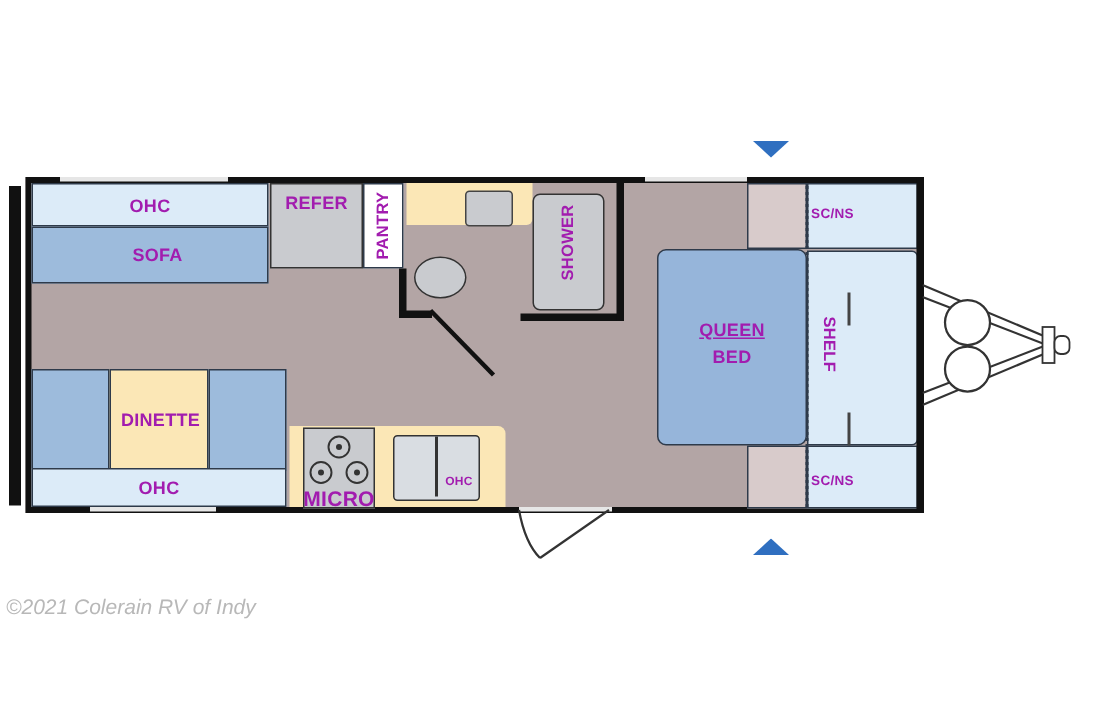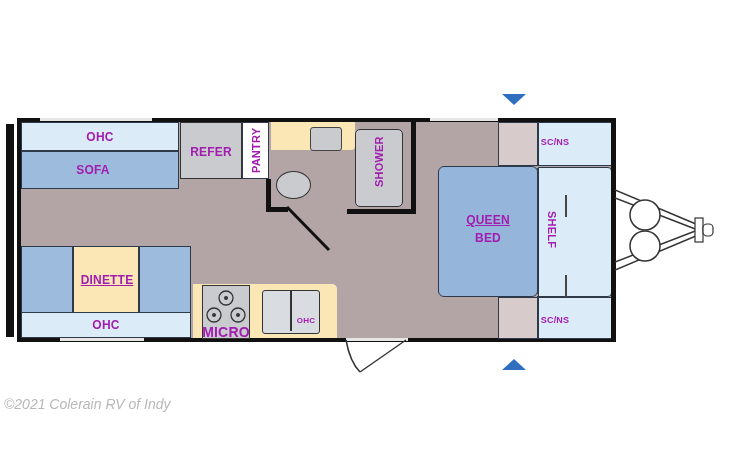--- a/index.html
+++ b/index.html
@@ -34,24 +34,24 @@
   <div class="abs floor" style="left:17px;top:118px;width:599px;height:224px;border:4px solid #111;"></div>
 
   <div class="abs" style="left:40px;top:118px;width:112px;height:3px;background:#e6e6e6;"></div>
   <div class="abs" style="left:430px;top:118px;width:68px;height:3px;background:#e6e6e6;"></div>
 
   <div class="abs ohc edge" style="left:21px;top:122px;width:158px;height:29px;">
   </div>
   <div class="lbl" style="left:21px;top:122px;width:158px;height:29px;">OHC</div>
 
   <div class="abs sofa edge" style="left:21px;top:151px;width:158px;height:38px;"></div>
-  <div class="lbl" style="left:9px;top:151px;width:168px;height:38px;">SOFA</div>
+  <div class="lbl" style="left:21px;top:151px;width:168px;height:38px;">SOFA</div>
 
   <div class="abs appl" style="left:180px;top:122px;width:62px;height:57px;"></div>
-  <div class="lbl" style="left:180px;top:132px;width:62px;height:40px;">REFER</div>
+  <div class="lbl" style="left:180px;top:115px;width:62px;height:40px;">REFER</div>
 
   <div class="abs white edge" style="left:242px;top:122px;width:27px;height:57px;"></div>
   <div class="lbl vert" style="left:242px;top:122px;width:27px;height:57px;font-size:11px;">PANTRY</div>
 
   <div class="abs wall" style="left:266px;top:179px;width:5px;height:32px;"></div>
   <div class="abs wall" style="left:266px;top:207px;width:22px;height:5px;"></div>
   <div class="abs wall" style="left:347px;top:209px;width:68px;height:5px;"></div>
   <div class="abs wall" style="left:411px;top:122px;width:5px;height:92px;"></div>
 
   <div class="abs counter" style="left:271px;top:122px;width:84px;height:28px;border-radius:0 0 4px 0;"></div>
@@ -94,21 +94,21 @@
     <line x1="0" y1="90" x2="88" y2="53" stroke="#333" stroke-width="1.5"></line>
     <line x1="0" y1="82" x2="88" y2="48" stroke="#333" stroke-width="1.5"></line>
     <rect x="80" y="38" width="8" height="24" fill="#fff" stroke="#333" stroke-width="1.2"></rect>
     <rect x="88" y="44" width="10" height="12" rx="4" fill="#fff" stroke="#333" stroke-width="1.2"></rect>
     <circle cx="30" cy="35" r="15" fill="#fff" stroke="#333" stroke-width="1.5"></circle>
     <circle cx="30" cy="66" r="15" fill="#fff" stroke="#333" stroke-width="1.5"></circle>
   </svg>
 
   <div class="abs sofa edge" style="left:21px;top:246px;width:52px;height:68px;"></div>
   <div class="abs counter edge" style="left:73px;top:246px;width:66px;height:68px;"></div>
-  <div class="lbl" style="left:73px;top:260px;width:68px;height:40px;text-decoration:underline;">DINETTE</div>
+  <div class="lbl" style="left:73px;top:260px;width:68px;height:40px;">DINETTE</div>
   <div class="abs sofa edge" style="left:139px;top:246px;width:52px;height:68px;"></div>
 
   <div class="abs ohc edge" style="left:21px;top:312px;width:170px;height:26px;"></div>
   <div class="lbl" style="left:73px;top:312px;width:66px;height:26px;">OHC</div>
 
   <div class="abs counter" style="left:193px;top:284px;width:144px;height:54px;border-radius:0 5px 0 0;"></div>
 
   <div class="abs appl" style="left:202px;top:285px;width:48px;height:54px;"></div>
   <svg class="abs" style="left:204px;top:288px;" width="44" height="40">
     <circle cx="22" cy="10" r="7" fill="none" stroke="#333" stroke-width="1.3"></circle>

